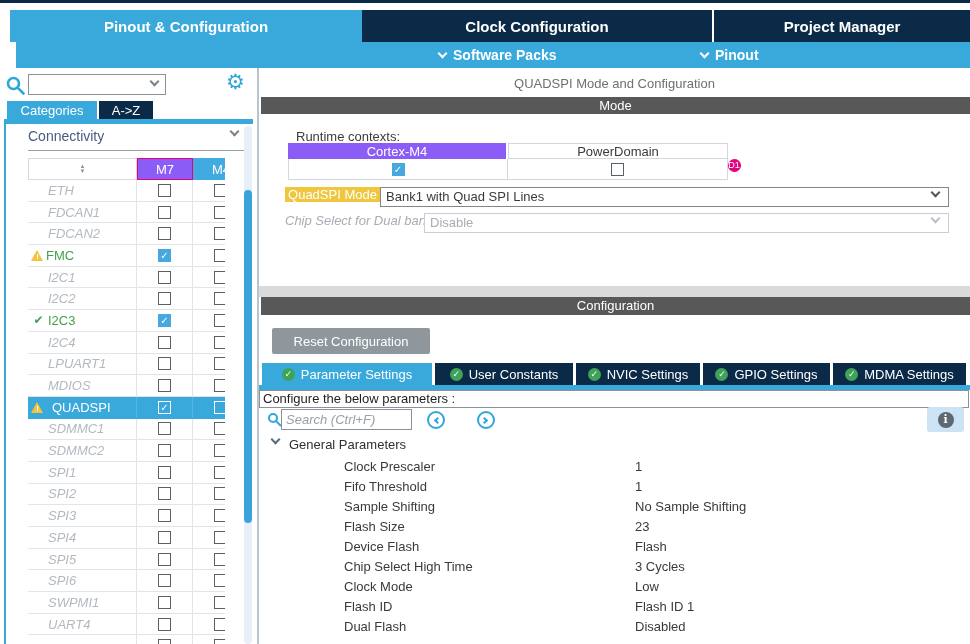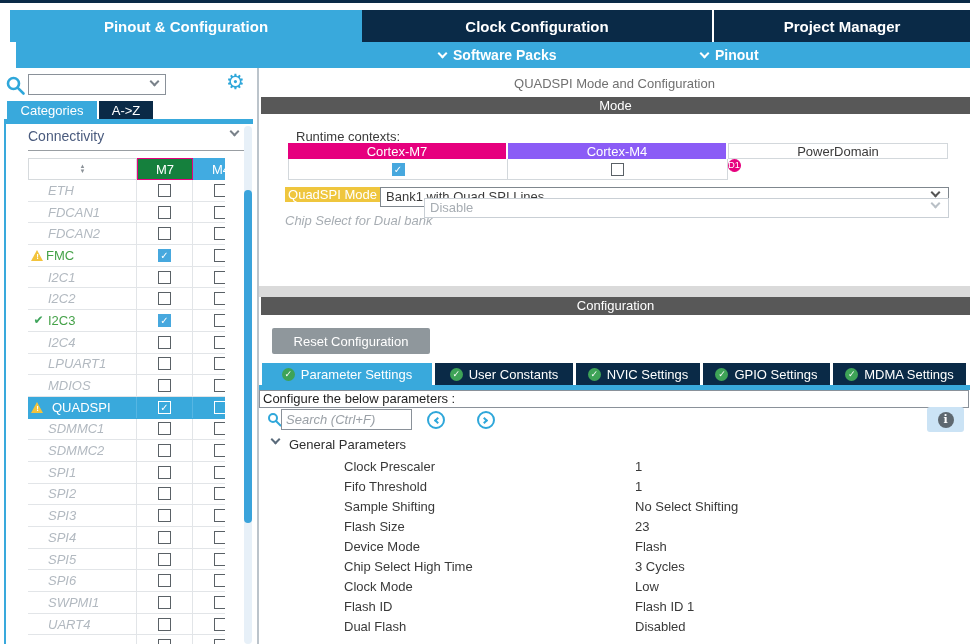--- a/index.html
+++ b/index.html
@@ -33,21 +33,21 @@
   #s-underline { left:4px; top:51px; width:249px; height:5px; background:#39a9dc; }
   #s-accent { left:4px; top:56px; width:2px; height:520px; background:#39a9dc; }
   #connectivity { left:28px; top:60px; font-size:14px; color:#4a5b7e; }
   #connectivity-chev { left:231px; top:64px; }
   #s-hr { left:28px; top:82px; width:219px; height:1px; background:#999ea3; }
   #ptable-clip { left:28px; top:90px; width:197px; height:486px; overflow:hidden; }
   #ptable { width:221px; }
   .phead { display:flex; height:22px; }
   .phead .hc { border:1px solid #d6dadd; display:flex; align-items:center; justify-content:center; }
   .hc.name { width:109px; background:#fff; }
-  .hc.m7 { width:56px; background:#15803d; color:#fff; border-color:#e6007e; }
+  .hc.m7 { width:56px; background:#8b5cf6; color:#fff; border-color:#e6007e; }
   .hc.m4 { width:56px; background:#41abe1; color:#fff; border-color:#41abe1; }
   .sort { display:flex; flex-direction:column; font-size:6px; line-height:5px; color:#8b9298; }
   .prow { display:flex; height:21.7px; border-bottom:1px solid #e2e5e8; }
   .prow .cell { display:flex; align-items:center; }
   .cell.name { width:109px; border-right:1px solid #e2e5e8; }
   .cell.chk { width:56px; justify-content:center; border-right:1px solid #e2e5e8; }
   .picon { width:17px; margin-left:2px; display:inline-flex; justify-content:center; }
   .plabel { margin-left:1px; color:#b2b9c0; font-style:italic; }
   .prow.green .plabel { color:#45a249; font-style:normal; }
   .prow.selected { background:#39a9dc; border-bottom-color:#39a9dc; }
@@ -83,21 +83,21 @@
   .ctx-hc.m4 { background:#8b5cf6; }
   .ctx-hc.plain { background:#fff; color:#3a3a3a; border:1px solid #d3d8dc;text-align:right; }
   .ctx-bc { width:220px; height:21px; display:flex; align-items:center; justify-content:center;
     border:1px solid #d3d8dc; border-top:none; background:#fff; }
   .ctx-bc + .ctx-bc { border-left:none; }
   .ctx-bc.badge { background:#e6007e; color:#fff; border-color:#e6007e; }
   #fld1-label { left:26px; top:119px; width:95px; background:#efc63e; color:#fff; text-align:center; }
   #fld2-label { left:26px; top:145px; color:#a7adb3; font-style:italic; }
   .select { height:20px; background:#fff; line-height:18px; padding-left:5px; position:absolute; }
   #fld1-select { left:121px; top:119px; width:569px; border:1px solid #7f878e; color:#3a3a3a; }
-  #fld2-select { left:165px; top:130px; width:525px; border:1px solid #c9cfd5; color:#a7adb3; }
+  #fld2-select { left:165px; top:145px; width:525px; border:1px solid #c9cfd5; color:#a7adb3; }
   .select .chev { position:absolute; right:9px; top:5px; border-color:#555; }
   #fld2-select .chev { border-color:#b9c0c6; }
   #mode-config-divider { left:0; top:218px; width:711px; height:11px; background:#dadada; }
   #config-bar { top:229px; height:18px; line-height:18px; }
   #reset-btn { left:13px; top:260px; width:158px; height:26px; background:#8f979c; color:#fff;
     border:none; border-radius:2px; font-size:13px; font-family:inherit; cursor:pointer; }
   #cfg-tabs { left:3px; top:295px; width:704px; height:22px; }
   .cfg-tab { position:absolute; top:0; height:22px; background:#0a2a47; color:#fff;
     display:flex; align-items:center; justify-content:center; gap:6px; font-size:13px; cursor:pointer; }
   .cfg-tab.active { background:#39a9dc; }
@@ -459,21 +459,20 @@
 
 <div class="abs" id="main-border"></div>
 
 <div class="abs" id="main">
   <div class="abs" id="main-title">QUADSPI Mode and Configuration</div>
   <div class="abs section-bar" id="mode-bar">Mode</div>
 
   <div class="abs" id="runtime-label">Runtime contexts:</div>
   <div class="abs" id="ctx-table">
     <div class="ctx-row" id="ctx-head">
-        <div class="ctx-hc m7">Cortex-M7</div>
         <div class="ctx-hc m4">Cortex-M4</div>
         <div class="ctx-hc plain">PowerDomain</div>
       </div>
     <div class="ctx-row" id="ctx-body">
         <div class="ctx-bc">
           <span class="cb checked">✓</span>
         </div>
         <div class="ctx-bc">
           <span class="cb">✓</span>
         </div>
@@ -543,28 +542,28 @@
       <div class="param-row" style="top: 388px;">
         <span class="param-name">Clock Prescaler</span>
         <span class="param-value">1</span>
       </div>
       <div class="param-row" style="top: 408px;">
         <span class="param-name">Fifo Threshold</span>
         <span class="param-value">1</span>
       </div>
       <div class="param-row" style="top: 428px;">
         <span class="param-name">Sample Shifting</span>
-        <span class="param-value">No Select Shifting</span>
+        <span class="param-value">No Sample Shifting</span>
       </div>
       <div class="param-row" style="top: 448px;">
         <span class="param-name">Flash Size</span>
         <span class="param-value">23</span>
       </div>
       <div class="param-row" style="top: 468px;">
-        <span class="param-name">Device Mode</span>
+        <span class="param-name">Device Flash</span>
         <span class="param-value">Flash</span>
       </div>
       <div class="param-row" style="top: 488px;">
         <span class="param-name">Chip Select High Time</span>
         <span class="param-value">3 Cycles</span>
       </div>
       <div class="param-row" style="top: 508px; padding-left: 12px;">
         <span class="param-name">Clock Mode</span>
         <span class="param-value">Low</span>
       </div>

